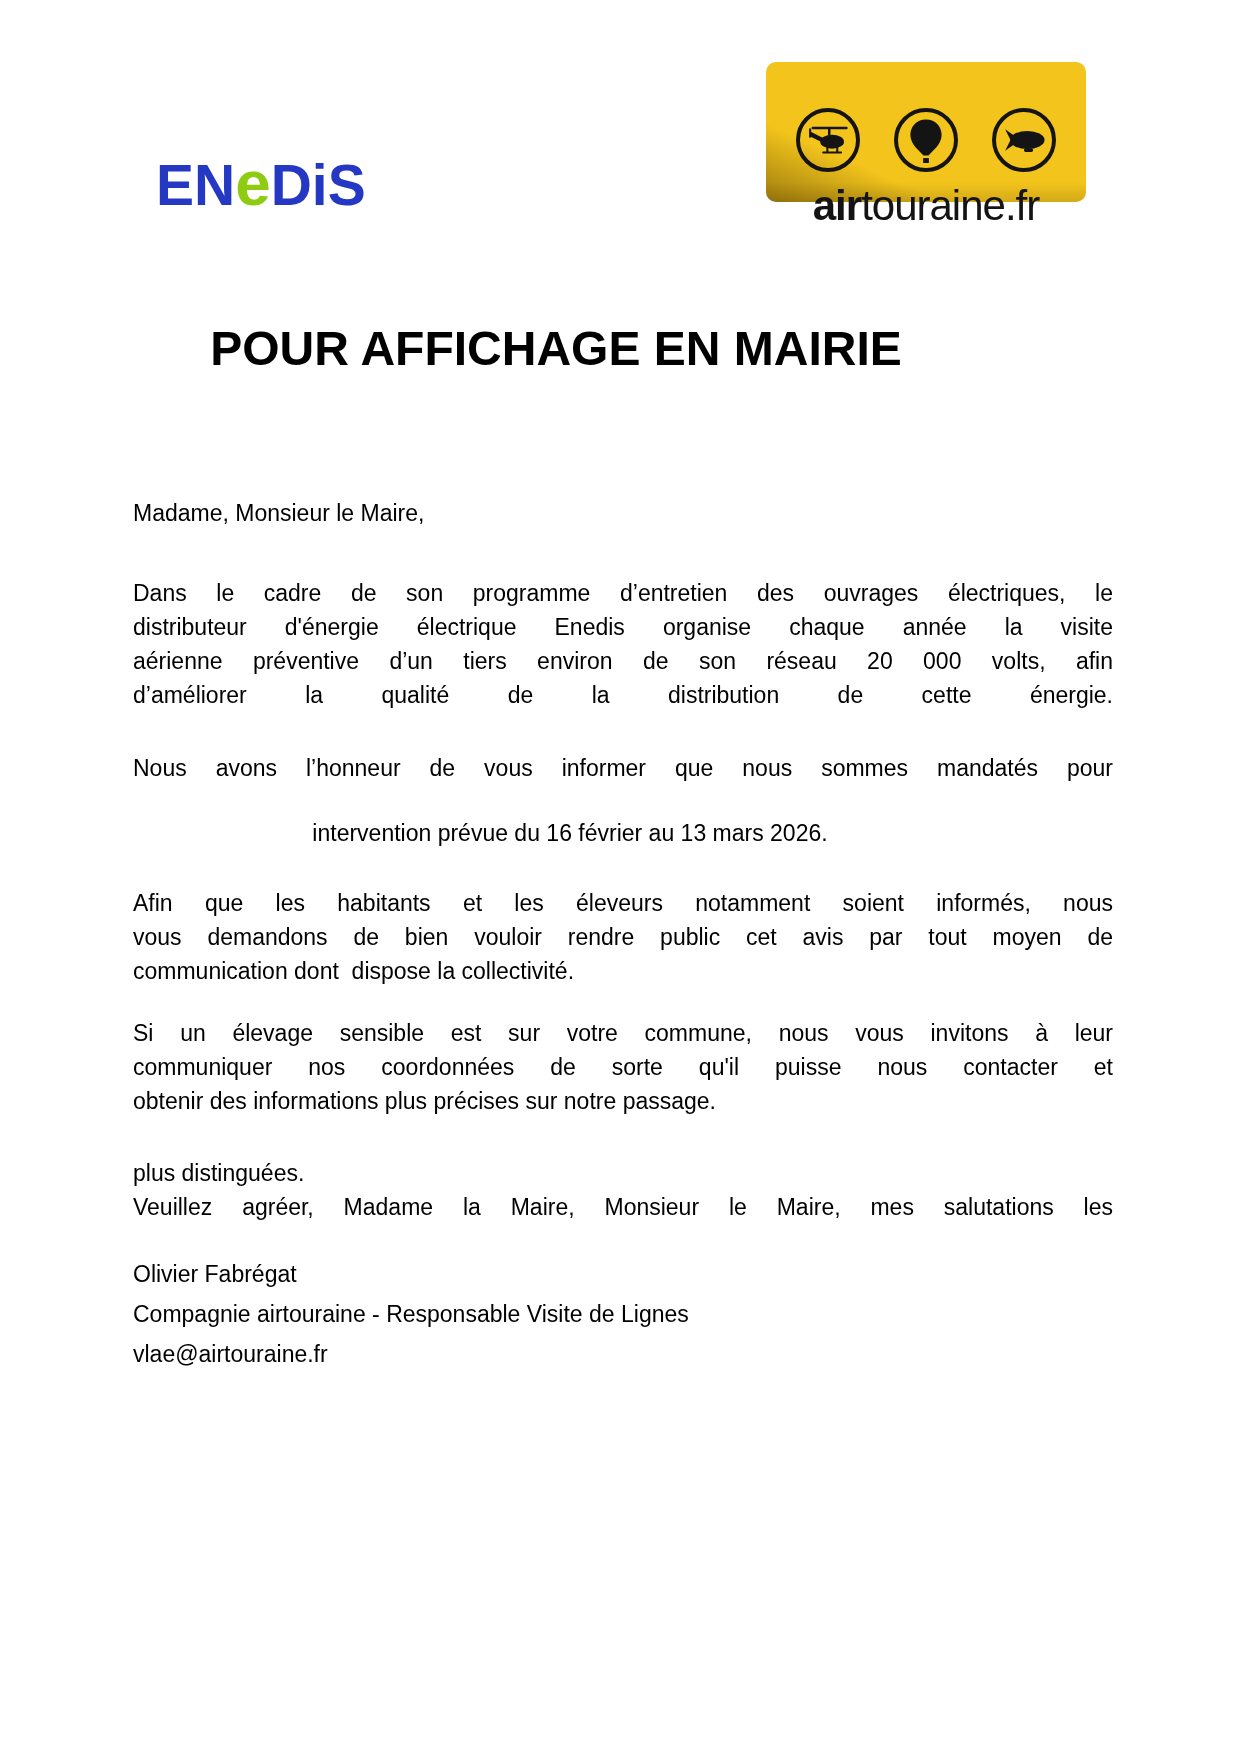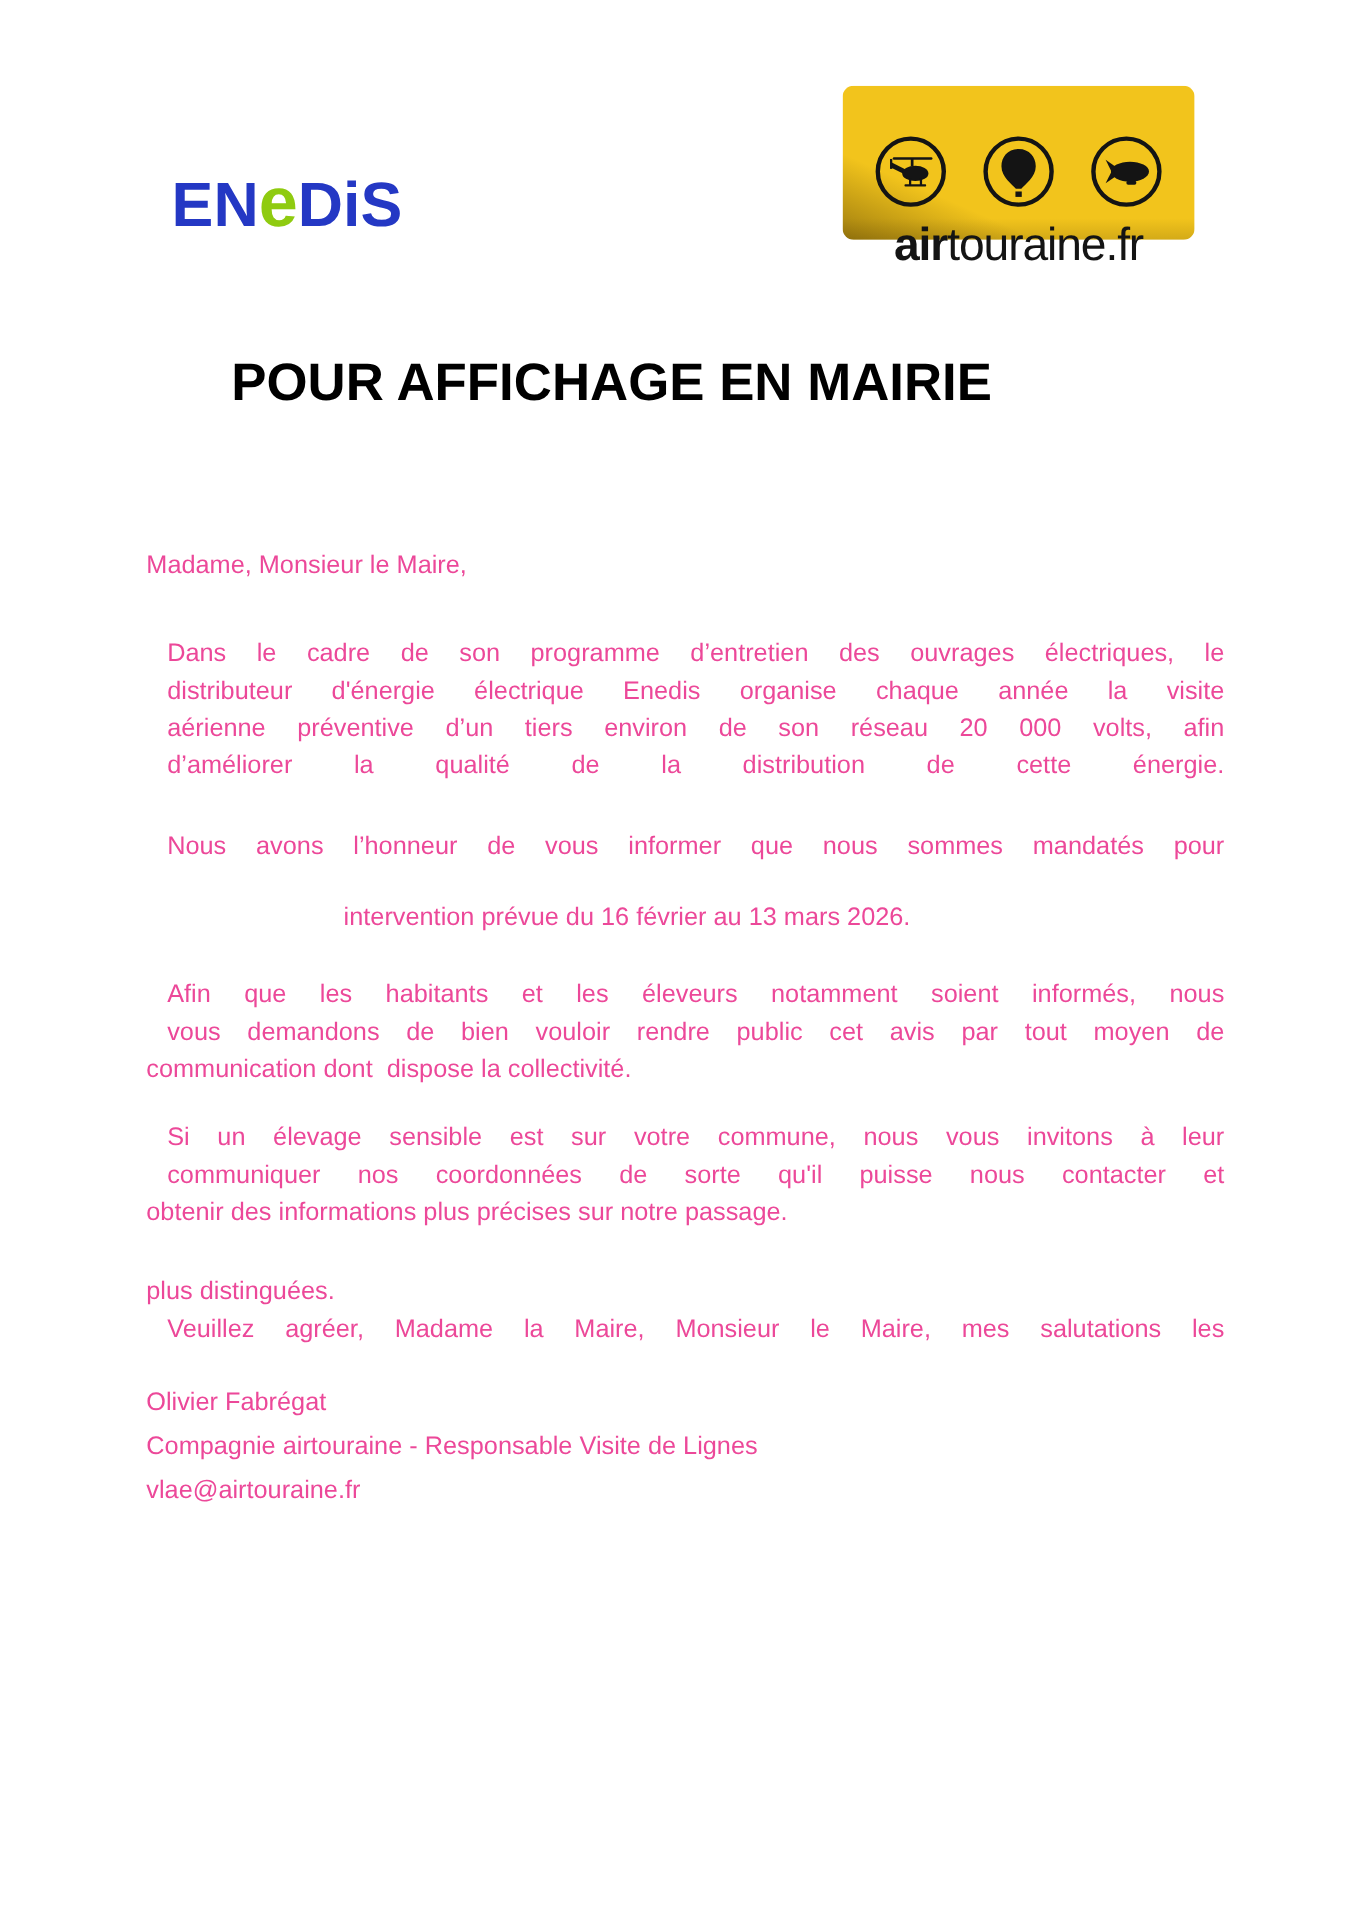--- a/index.html
+++ b/index.html
@@ -24,21 +24,21 @@
     letter-spacing: 0px;
     white-space: nowrap;
   }
   .enedis-blue { color: #2438C4; }
   .enedis-green { color: #8FCB10; font-size: 1.12em; }
 
   
   .air-logo {
     position: absolute;
     left: 766px;
-    top: 78px;
+    top: 62px;
     width: 320px;
     height: 140px;
     border-radius: 10px;
     background:
       linear-gradient(to top right, rgba(74,52,0,0.50) 0%, rgba(74,52,0,0) 28%),
       linear-gradient(to top, rgba(74,52,0,0.18) 0%, rgba(74,52,0,0) 14%),
       #F2C41C;
   }
   .air-circles {
     display: flex;
@@ -84,24 +84,24 @@
     color: #000000;
   }
 
   
   .letter {
     position: absolute;
     left: 133px;
     top: 496px;
     width: 980px;
     font-size: 23px;
-    color: #ec4899;
+    color: #000000;
   }
   .line { line-height: 34px; }
-  .just { text-align: justify; text-align-last: justify; margin-left: 19px; }
+  .just { text-align: justify; text-align-last: justify; }
   .left { text-align: left; white-space: pre-wrap; }
   .highlight-line {
     font-weight: normal;
     text-align: center;
     box-sizing: border-box;
     padding-right: 106px;
     line-height: 34px;
   }
   .signature .line { line-height: 40px; }
 </style>

